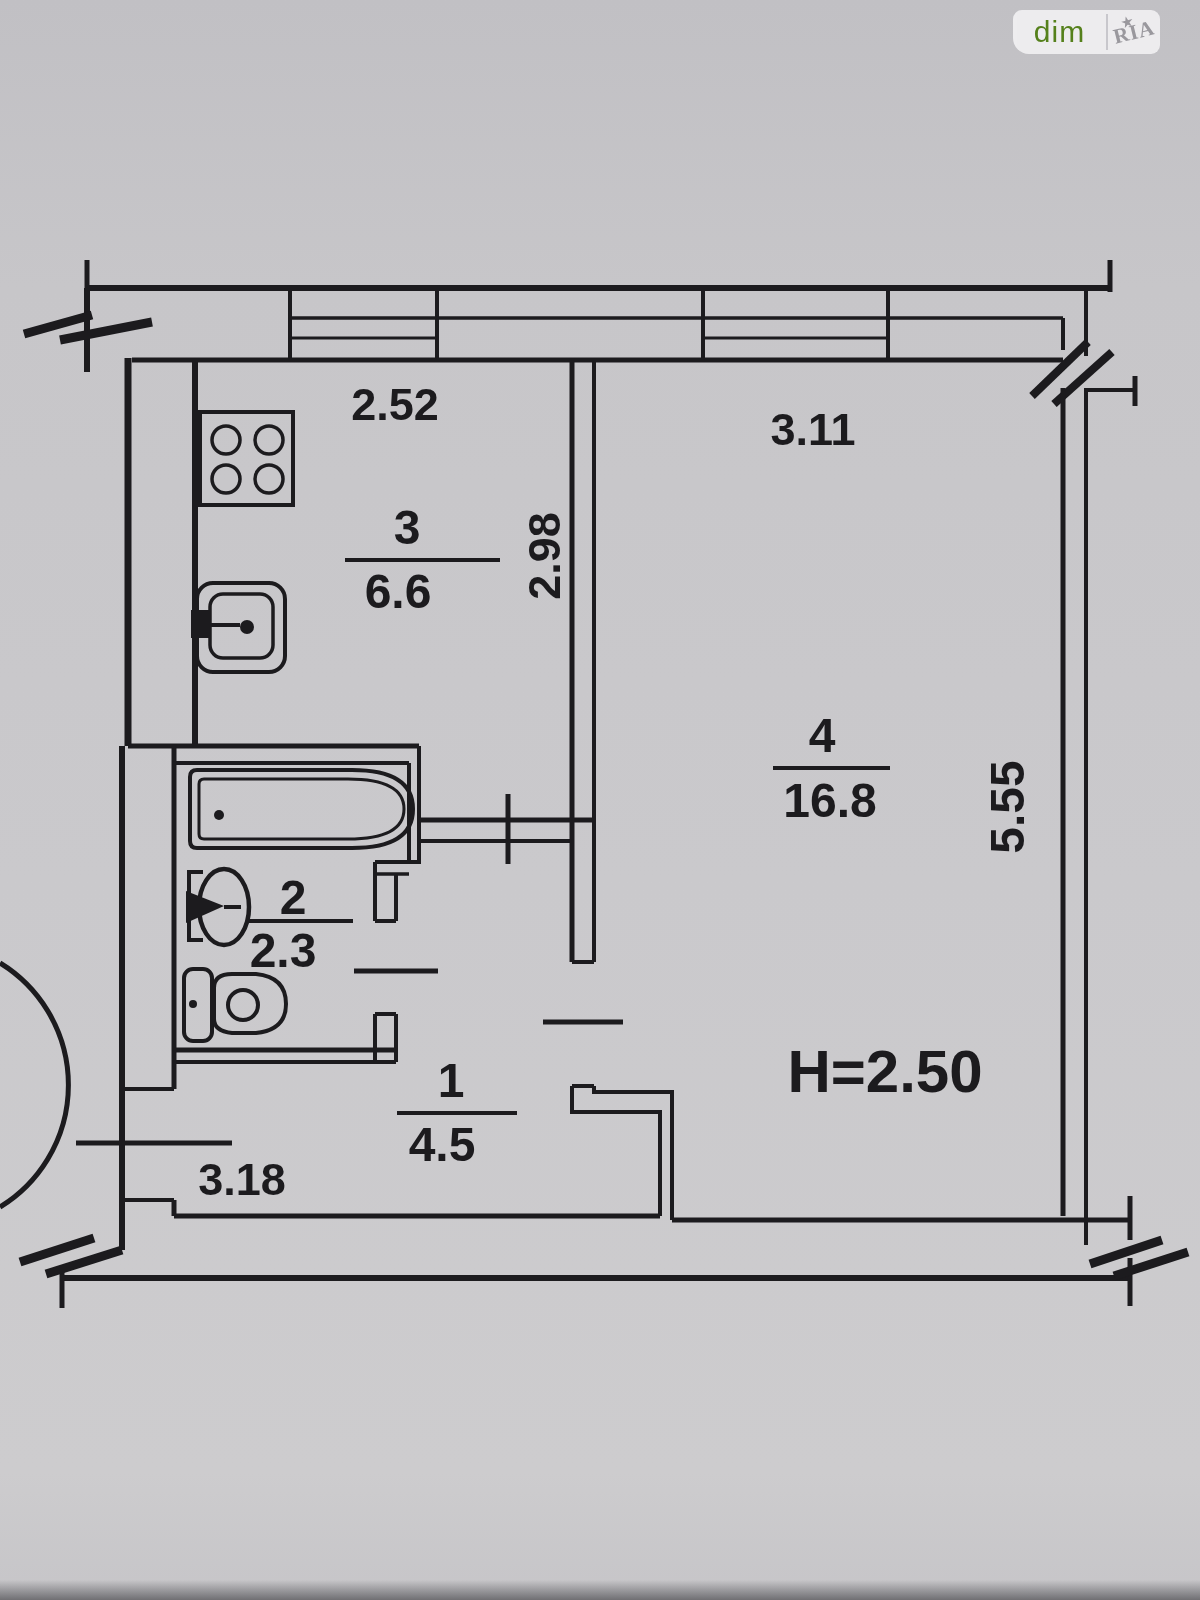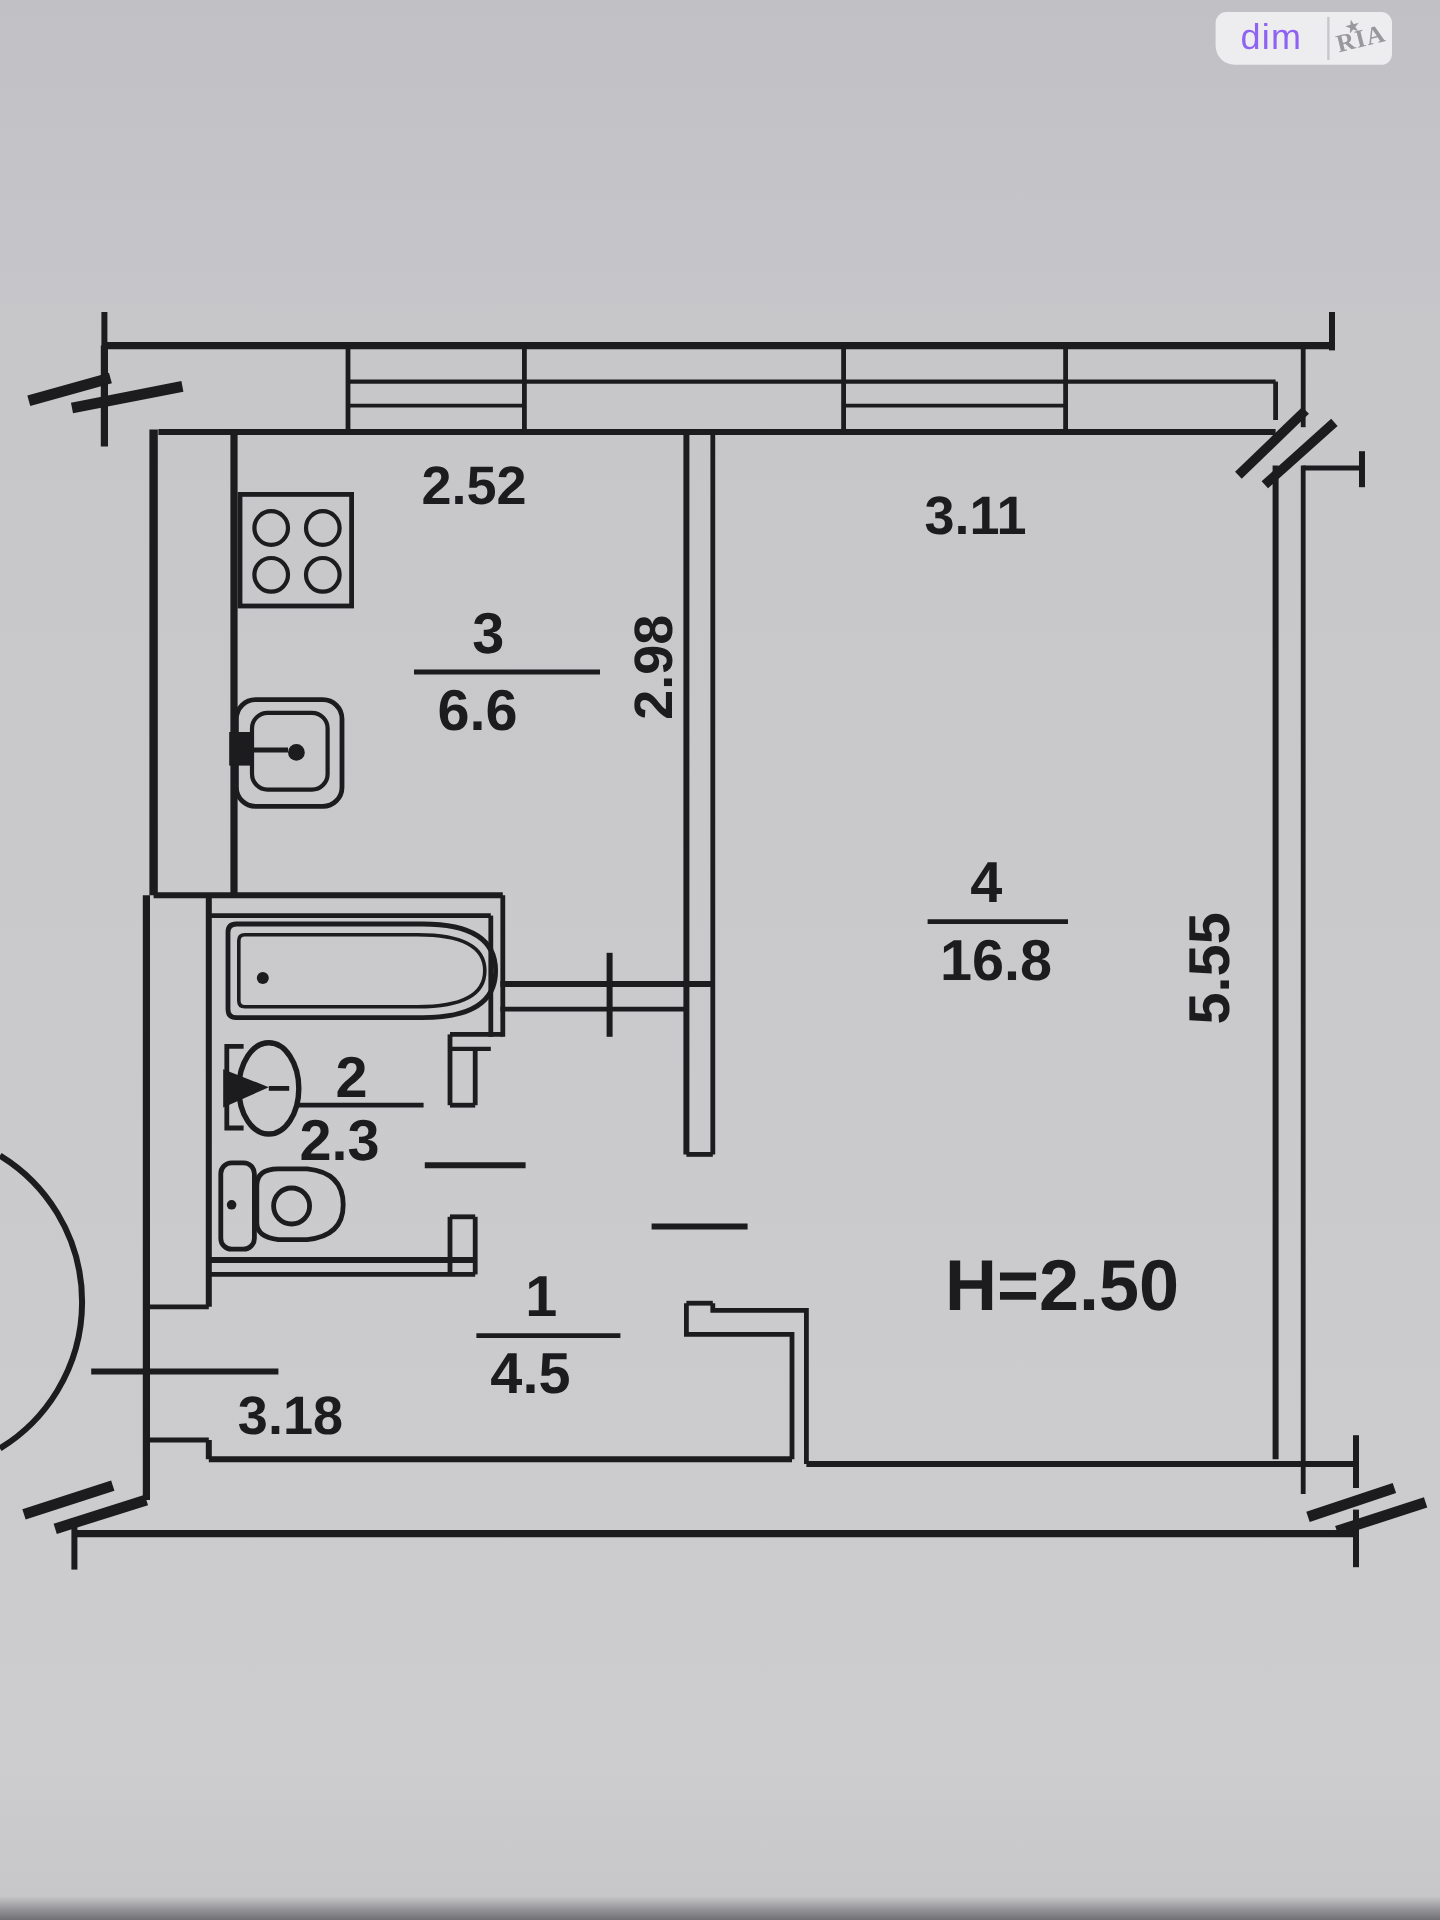--- a/index.html
+++ b/index.html
@@ -10,21 +10,21 @@
     background:linear-gradient(180deg,#c1c0c4 0%,#c7c6c9 18%,#cac9cc 55%,#cdccce 92%,#c6c5c8 100%);
     overflow:hidden;
   }
   #plan-svg{position:absolute;left:0;top:0;}
   .watermark{
     position:absolute;left:1013px;top:10px;width:147px;height:44px;
     background:#f1f0f2;border-radius:9px 9px 9px 16px;
     display:flex;align-items:center;opacity:0.93;
   }
   .watermark .wm-left{
-    flex:1 1 auto;text-align:center;color:#8b5cf6;
+    flex:1 1 auto;text-align:center;color:#4d7c0f;
     font-size:30px;font-weight:500;letter-spacing:1px;line-height:44px;
   }
   .watermark .wm-divider{width:2px;height:36px;background:#c9c8cd;}
   .watermark .wm-right{
     width:52px;text-align:center;color:#97959b;position:relative;
     font-family:"Liberation Serif", serif;font-weight:700;font-size:21px;
     transform:rotate(-14deg);letter-spacing:1px;line-height:40px;
   }
   .watermark .wm-star{
     position:absolute;left:16px;top:-11px;font-size:13px;color:#97959b;

